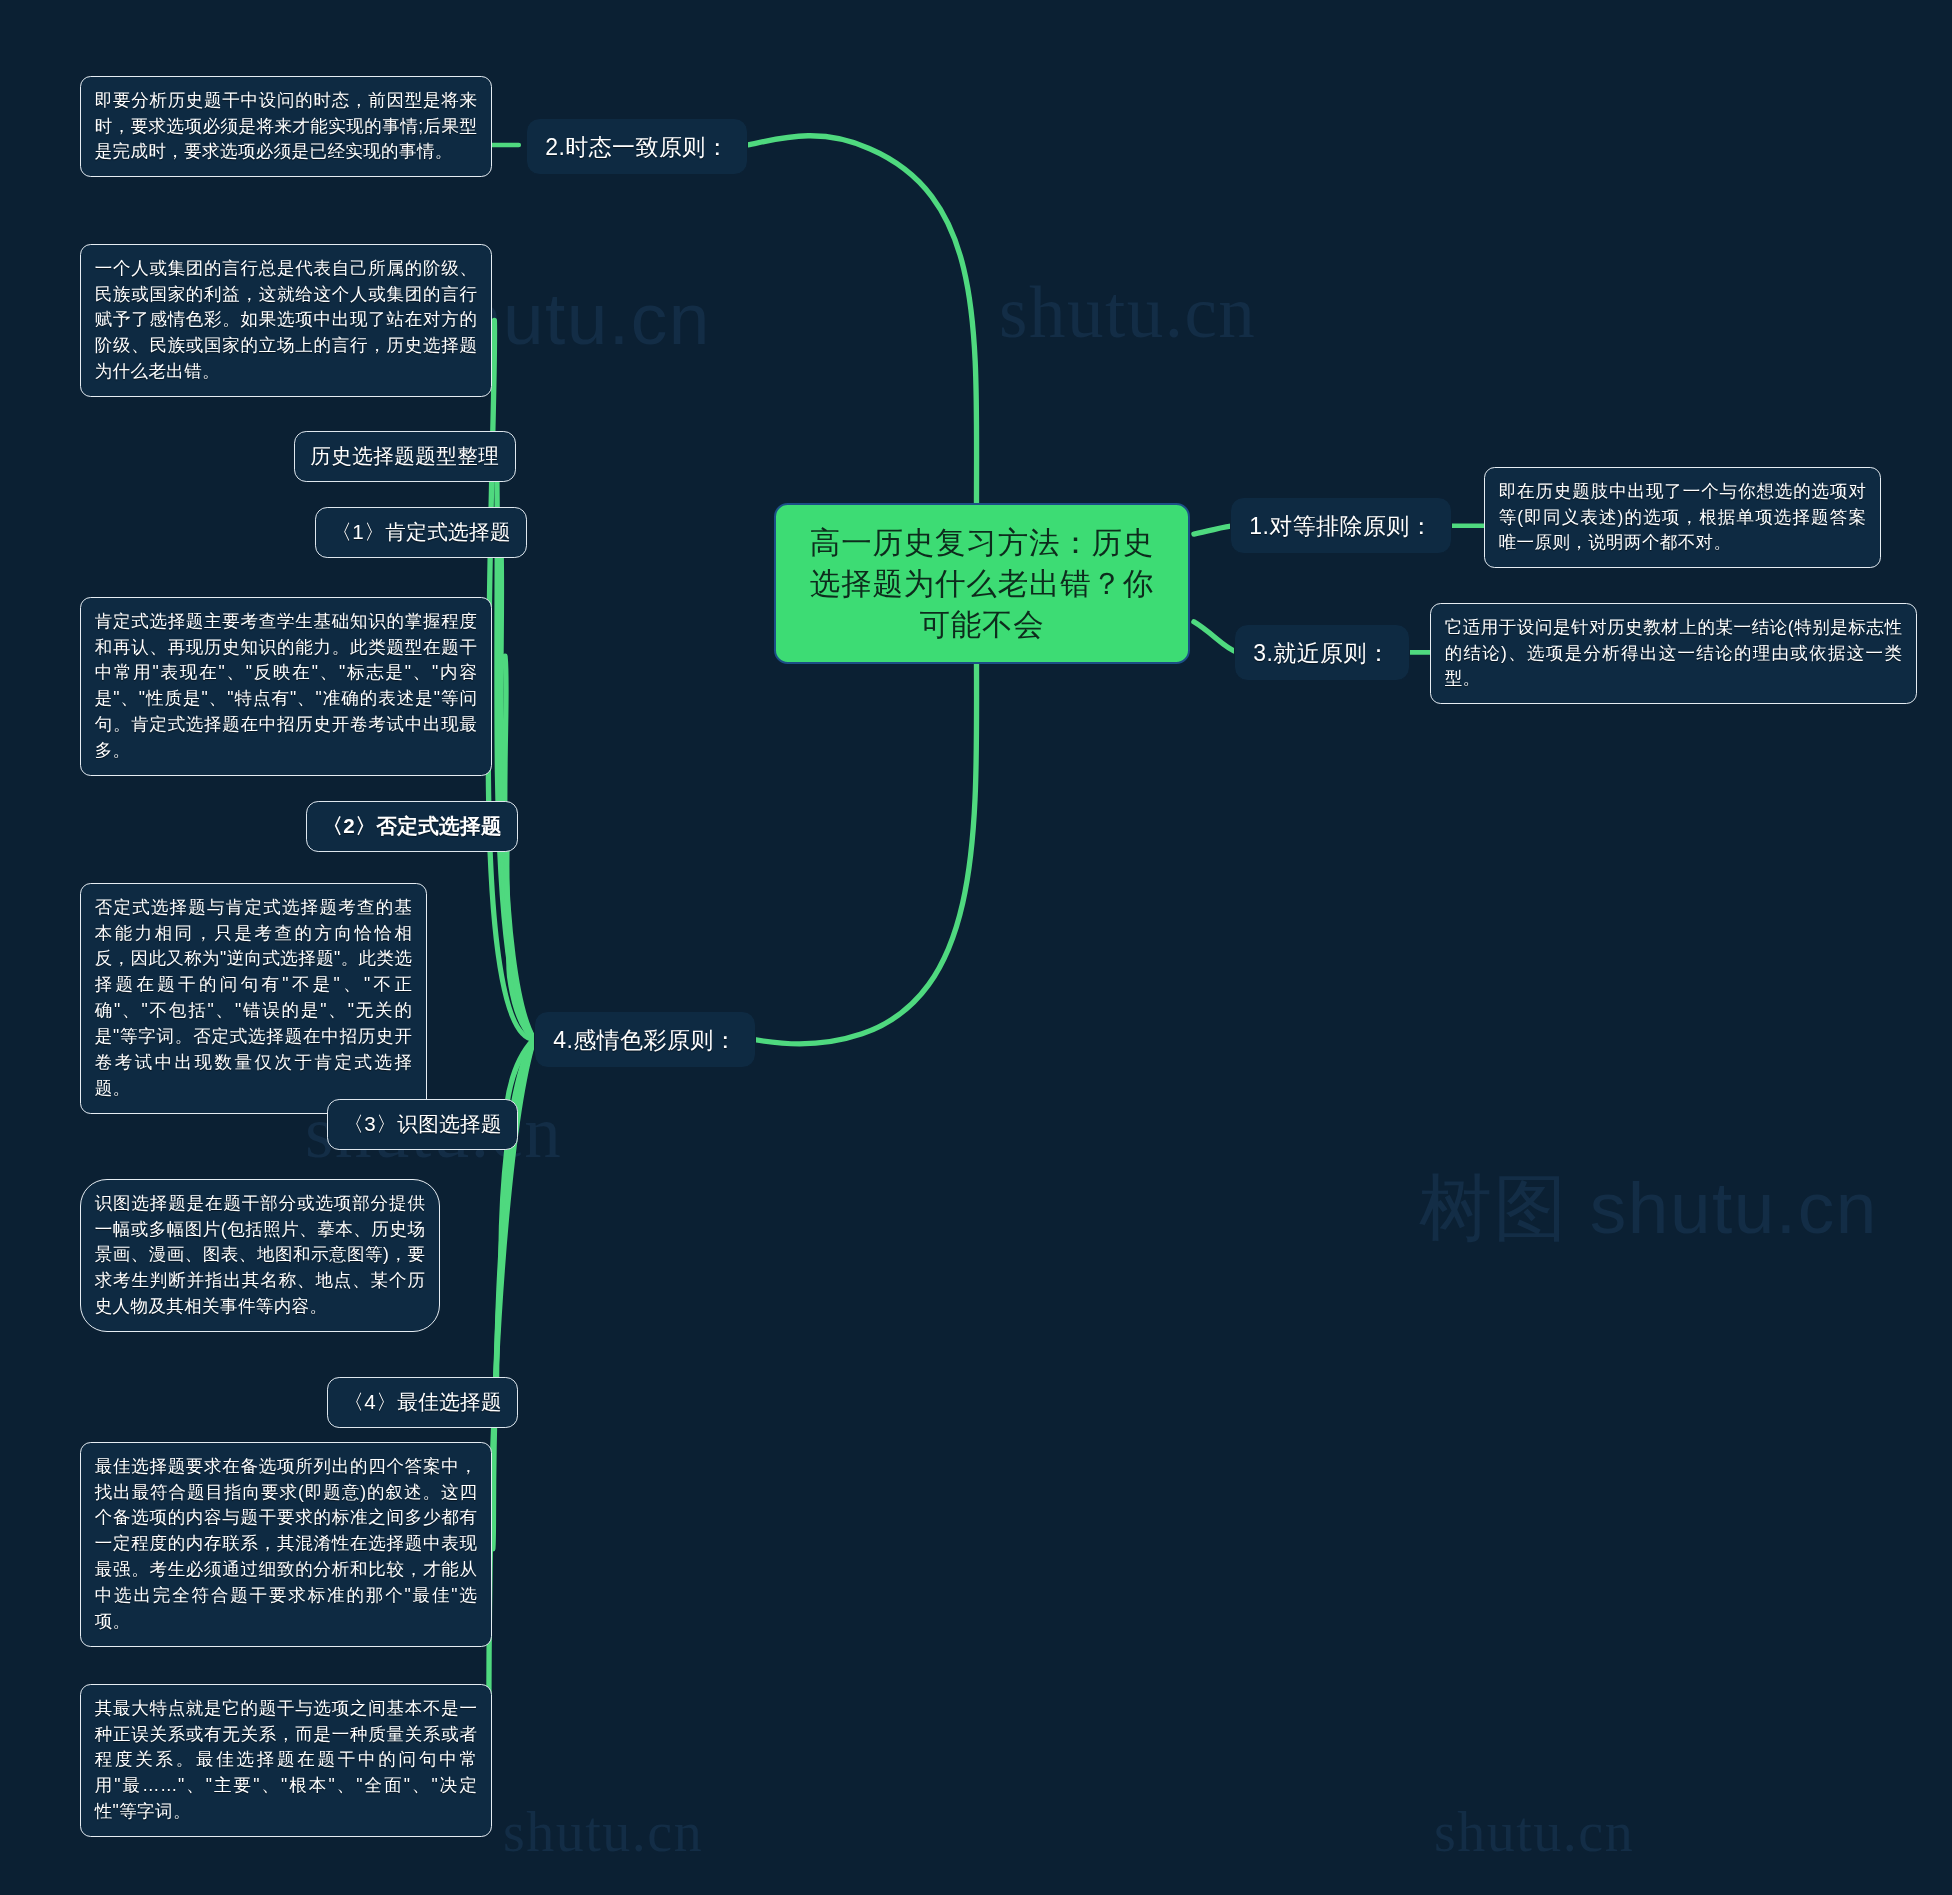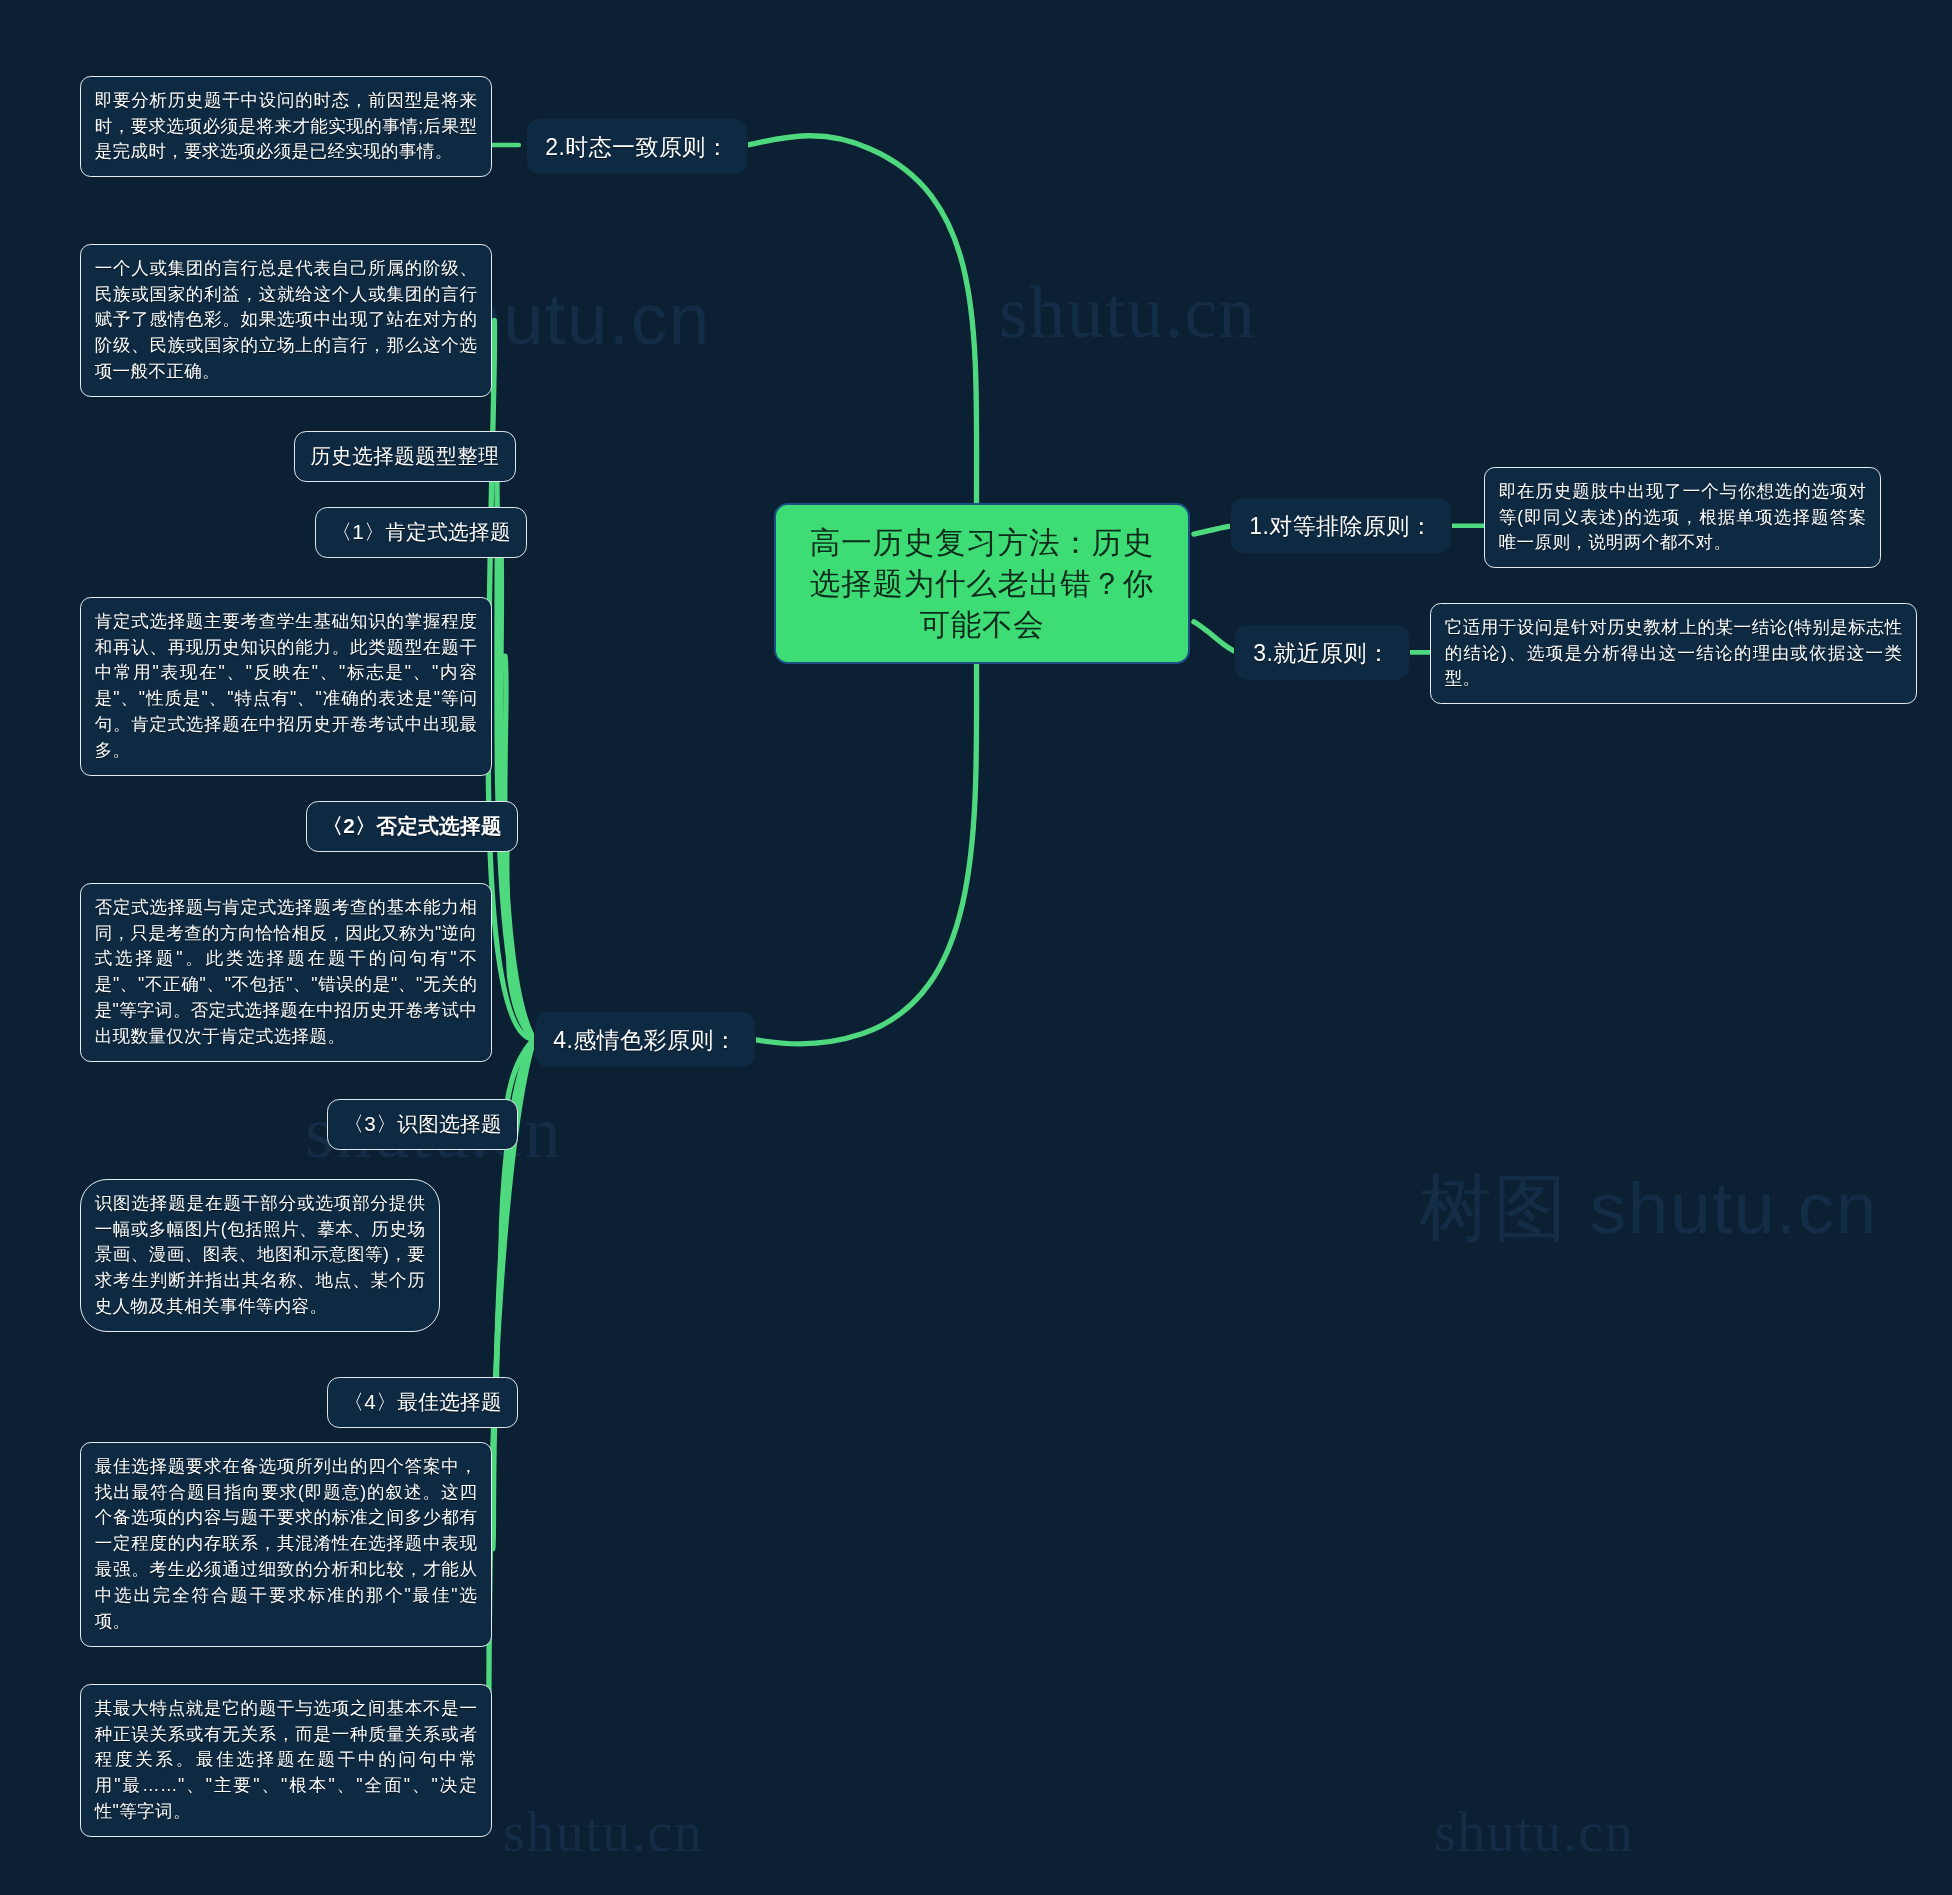--- a/index.html
+++ b/index.html
@@ -118,40 +118,40 @@
       <path d="M700,1362 C672,1440 656,1620 650,1800 C645,1960 648,2000 646,2030"></path>
       <path d="M700,1362 C670,1460 652,1700 645,1930 C639,2150 642,2250 640,2300"></path>
     </g>
   </svg>
 
   <div class="node leaf" style="left:80px;top:76px;width:412px;">
     <span>即要分析历史题干中设问的时态，前因型是将来时，要求选项必须是将来才能实现的事情;后果型是完成时，要求选项必须是已经实现的事情。</span>
   </div>
 
   <div class="node leaf" style="left:80px;top:244px;width:412px;">
-    <span>一个人或集团的言行总是代表自己所属的阶级、民族或国家的利益，这就给这个人或集团的言行赋予了感情色彩。如果选项中出现了站在对方的阶级、民族或国家的立场上的言行，那么这个选项一般不正确。</span>
+    <span>一个人或集团的言行总是代表自己所属的阶级、民族或国家的利益，这就给这个人或集团的言行赋予了感情色彩。如果选项中出现了站在对方的阶级、民族或国家的立场上的言行，历史选择题为什么老出错。</span>
   </div>
 
   <div class="node topic" style="left:294px;top:431px;">
     <span>历史选择题题型整理</span>
   </div>
 
   <div class="node topic" style="left:315px;top:507px;">
     <span>〈1〉肯定式选择题</span>
   </div>
 
   <div class="node leaf" style="left:80px;top:597px;width:412px;">
     <span>肯定式选择题主要考查学生基础知识的掌握程度和再认、再现历史知识的能力。此类题型在题干中常用"表现在"、"反映在"、"标志是"、"内容是"、"性质是"、"特点有"、"准确的表述是"等问句。肯定式选择题在中招历史开卷考试中出现最多。</span>
   </div>
 
   <div class="node topic" style="left:306px;top:801px;font-weight:bold;">
     <span>〈2〉否定式选择题</span>
   </div>
 
-  <div class="node leaf" style="left:80px;top:883px;width:412px;">
+  <div class="node leaf" style="left:80px;top:883px;width:347px;">
     <span>否定式选择题与肯定式选择题考查的基本能力相同，只是考查的方向恰恰相反，因此又称为"逆向式选择题"。此类选择题在题干的问句有"不是"、"不正确"、"不包括"、"错误的是"、"无关的是"等字词。否定式选择题在中招历史开卷考试中出现数量仅次于肯定式选择题。</span>
   </div>
 
   <div class="node topic" style="left:327px;top:1099px;">
     <span>〈3〉识图选择题</span>
   </div>
 
   <div class="node leaf" style="left:80px;top:1179px;width:360px;border-radius:27px;">
     <span>识图选择题是在题干部分或选项部分提供一幅或多幅图片(包括照片、摹本、历史场景画、漫画、图表、地图和示意图等)，要求考生判断并指出其名称、地点、某个历史人物及其相关事件等内容。</span>
   </div>

